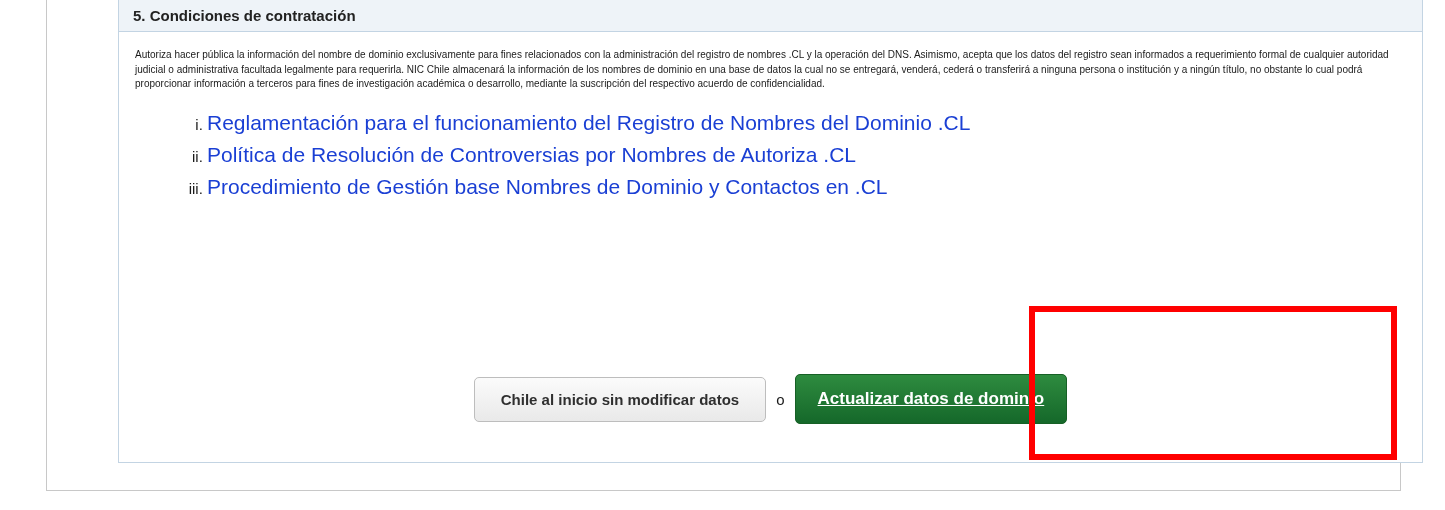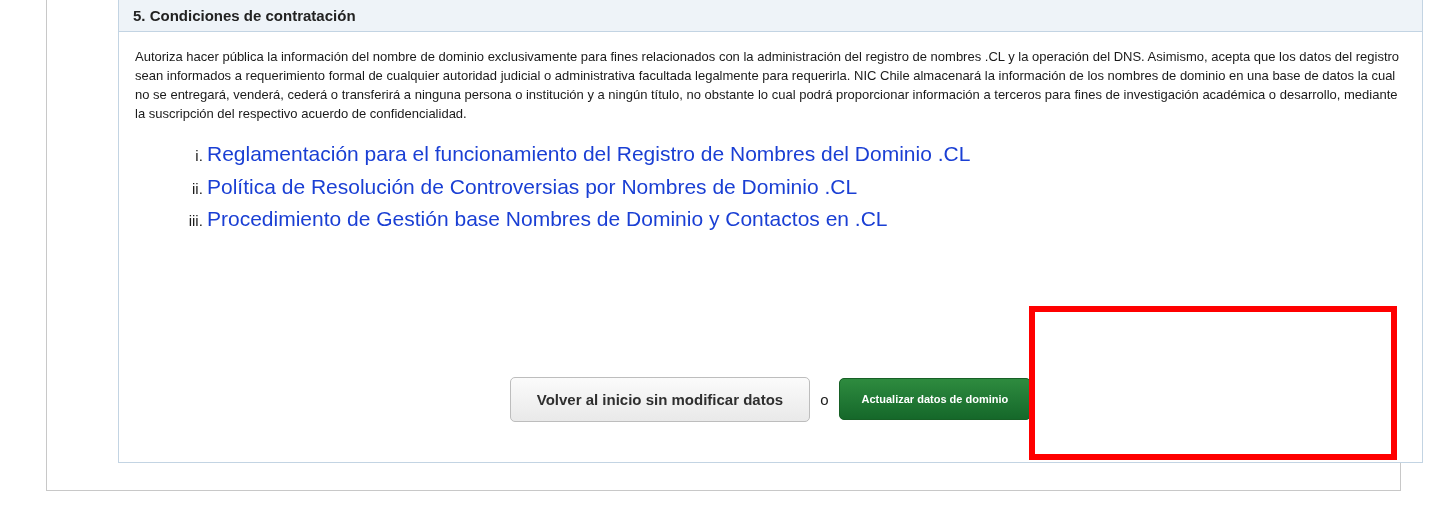--- a/index.html
+++ b/index.html
@@ -54,21 +54,21 @@
     font-size: 15px;
     font-weight: bold;
     color: #222222;
   }
   .panel-body {
     padding: 16px 16px 0 16px;
     box-sizing: border-box;
   }
 
   .para {
-    font-size: 13px;
+    font-size: 10px;
     line-height: 1.45;
     color: #1a1a1a;
     margin: 0 0 16px 0;
     text-align: left;
   }
   .para.tight {
     margin-bottom: 14px;
   }
 
   ol.links {
@@ -117,26 +117,27 @@
     font-size: 15px;
     color: #1a1a1a;
     padding: 0 10px;
   }
   .btn-update {
     background: #1f7a32;
     background-image: linear-gradient(#2e8b3f, #15682a);
     border: 1px solid #176026;
     border-radius: 5px;
     color: #ffffff;
-    font-size: 11px;
+    font-size: 17px;
     font-weight: bold;
     padding: 14px 22px;
     cursor: pointer;
     font-family: "Liberation Sans", sans-serif;
     white-space: nowrap;
+    text-decoration: underline;
   }
 
   
   .highlight-box {
     position: absolute;
     left: 1029px;
     top: 306px;
     width: 368px;
     height: 154px;
     border: 6px solid #ff0000;
@@ -160,31 +161,31 @@
       <div class="panel-body">
 
         <p class="para">Autoriza hacer pública la información del nombre de dominio exclusivamente para fines relacionados con la administración del registro de nombres .CL y la operación del DNS. Asimismo, acepta que los datos del registro sean informados a requerimiento formal de cualquier autoridad judicial o administrativa facultada legalmente para requerirla. NIC Chile almacenará la información de los nombres de dominio en una base de datos la cual no se entregará, venderá, cederá o transferirá a ninguna persona o institución y a ningún título, no obstante lo cual podrá proporcionar información a terceros para fines de investigación académica o desarrollo, mediante la suscripción del respectivo acuerdo de confidencialidad.</p>
 
 
         <ol class="links">
           <li>
             <a href="#">Reglamentación para el funcionamiento del Registro de Nombres del Dominio .CL</a>
           </li>
           <li>
-            <a href="#">Política de Resolución de Controversias por Nombres de Dominio .CL</a>
+            <a href="#">Política de Resolución de Controversias por Nombres de Autoriza .CL</a>
           </li>
           <li>
             <a href="#">Procedimiento de Gestión base Nombres de Dominio y Contactos en .CL</a>
           </li>
         </ol>
 
       </div>
 
       <div class="actions-row">
-        <button class="btn-back">Volver al inicio sin modificar datos</button>
+        <button class="btn-back">Chile al inicio sin modificar datos</button>
         <span class="sep-o">o</span>
         <button class="btn-update">Actualizar datos de dominio</button>
       </div>
 
     </div>
   </div>
 
   <div class="highlight-box"></div>
 
 </div>

